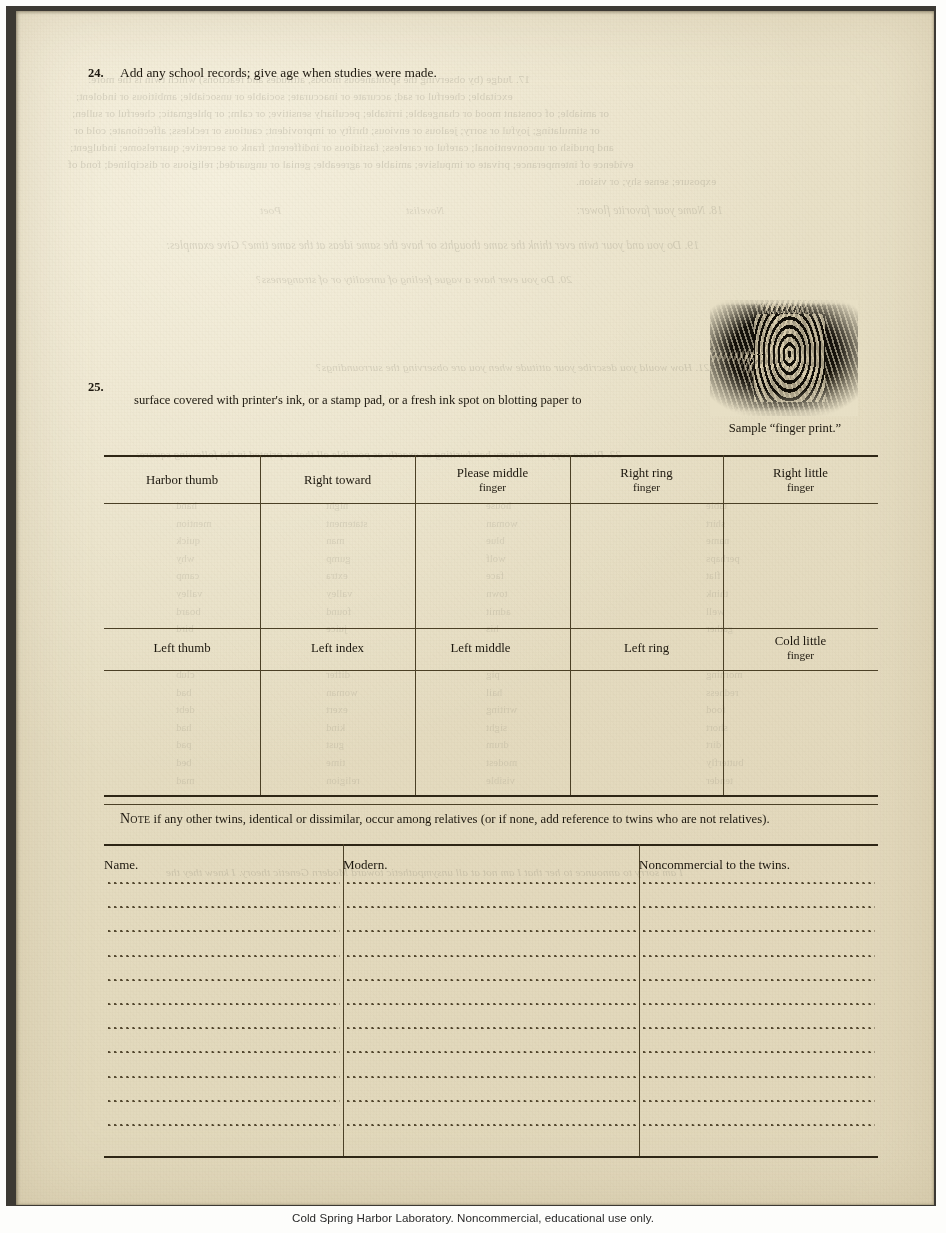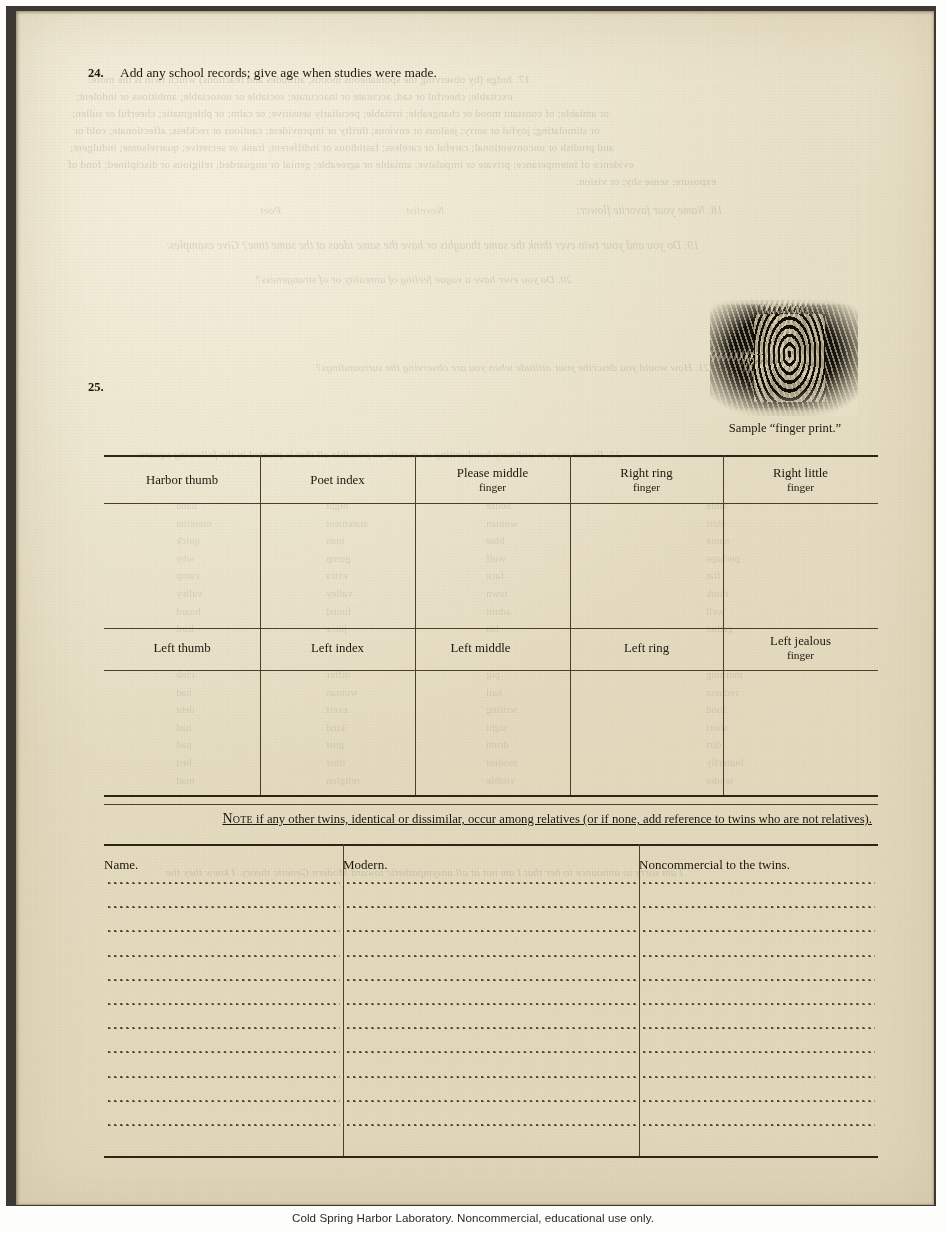--- a/index.html
+++ b/index.html
@@ -192,27 +192,26 @@
     text-align: center;
     font-size: 12.8px;
     line-height: 14.4px;
     color: #1d180f;
   }
   .fcell .sub { font-size: 11.4px; display: block; }
 
   
   #note-line {
     position: absolute;
-    left: 96px;
+    left: 104px;
     top: 809px;
     width: 760px;
     font-size: 12.7px;
     color: #1d180f;
-    text-align: right;
-    text-decoration: underline;
+    text-align: left;
   }
   #note-line .smallcaps {
     font-variant: small-caps;
     font-size: 14px;
     letter-spacing: .2px;
   }
 
   
   .rcell {
     position: absolute;
@@ -348,21 +347,21 @@
         <span>tender</span>
       </div>
     </div>
 
     <div class="qnum" style="left:72px; top:55px;">24.</div>
     <div class="qbody" style="left:104px; top:54px; width:640px;">Add any school records;  give age when studies were made.</div>
 
     <div class="qnum" style="left:72px; top:369px;">25.</div>
     <div class="qbody q25body" style="left:104px; top:367px; width:584px;">
       <br>
-      <br>
+      <span style="display:inline-block; padding-left:14px;">surface covered with printer's ink, or a stamp pad, or a fresh ink spot on blotting paper to</span><br>
       <br>
     </div>
 
     <div id="fp-sample" style="left:694px; top:289px;">
       <div id="fp-ink"></div>
       <div id="fp-ridges"></div>
       <div id="fp-core"></div>
       <div id="fp-mask"></div>
     </div>
     <div id="fp-caption" style="left:674px; top:410px;">Sample “finger print.”</div>
@@ -375,21 +374,21 @@
 
     <div class="vrule" style="left:244px; top:444px; height:340px;"></div>
     <div class="vrule" style="left:399px; top:444px; height:340px;"></div>
     <div class="vrule" style="left:554px; top:444px; height:340px;"></div>
     <div class="vrule" style="left:707px; top:444px; height:340px;"></div>
 
     <div class="fcell" style="left:88px;  top:462px; width:156px;">
       <span>Harbor thumb</span>
     </div>
     <div class="fcell" style="left:244px; top:462px; width:155px;">
-      <span>Poet index</span>
+      <span>Right toward</span>
     </div>
     <div class="fcell" style="left:399px; top:455px; width:155px;">
       <span>Please middle</span>
       <span class="sub">finger</span>
     </div>
     <div class="fcell" style="left:554px; top:455px; width:153px;">
       <span>Right ring</span>
       <span class="sub">finger</span>
     </div>
     <div class="fcell" style="left:707px; top:455px; width:155px;">
@@ -403,21 +402,21 @@
     <div class="fcell" style="left:244px; top:630px; width:155px;">
       <span>Left index</span>
     </div>
     <div class="fcell" style="left:387px; top:630px; width:155px;">
       <span>Left middle</span>
     </div>
     <div class="fcell" style="left:554px; top:630px; width:153px;">
       <span>Left ring</span>
     </div>
     <div class="fcell" style="left:707px; top:623px; width:155px;">
-      <span>Left jealous</span>
+      <span>Cold little</span>
       <span class="sub">finger</span>
     </div>
 
     <div class="hrule thin" style="top:793px; height:1.1px;"></div>
     <div id="note-line" style="top:800px;">
       <span class="smallcaps">Note</span><span> if any other twins, identical or dissimilar, occur among relatives (or if none, add reference to twins who are not relatives).</span>
     </div>
     <div class="hrule thick" style="top:833px;"></div>
 
     <div class="vrule" style="left:327px; top:833px; height:313px;"></div>

